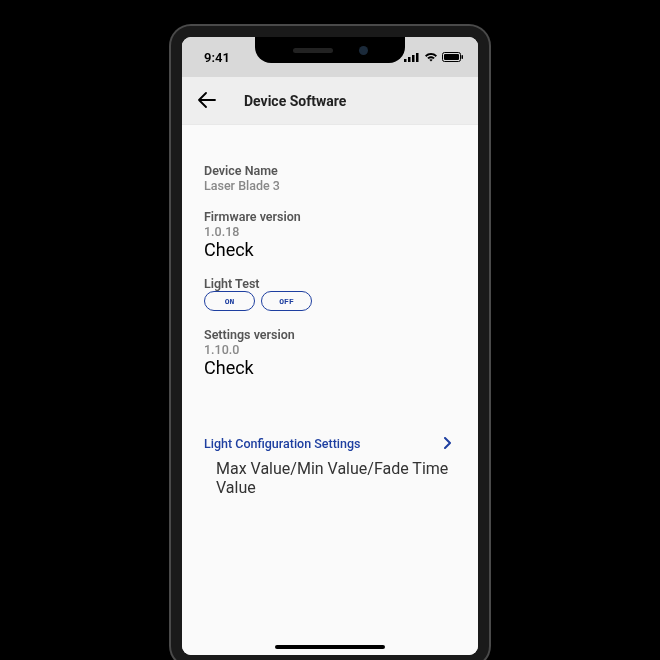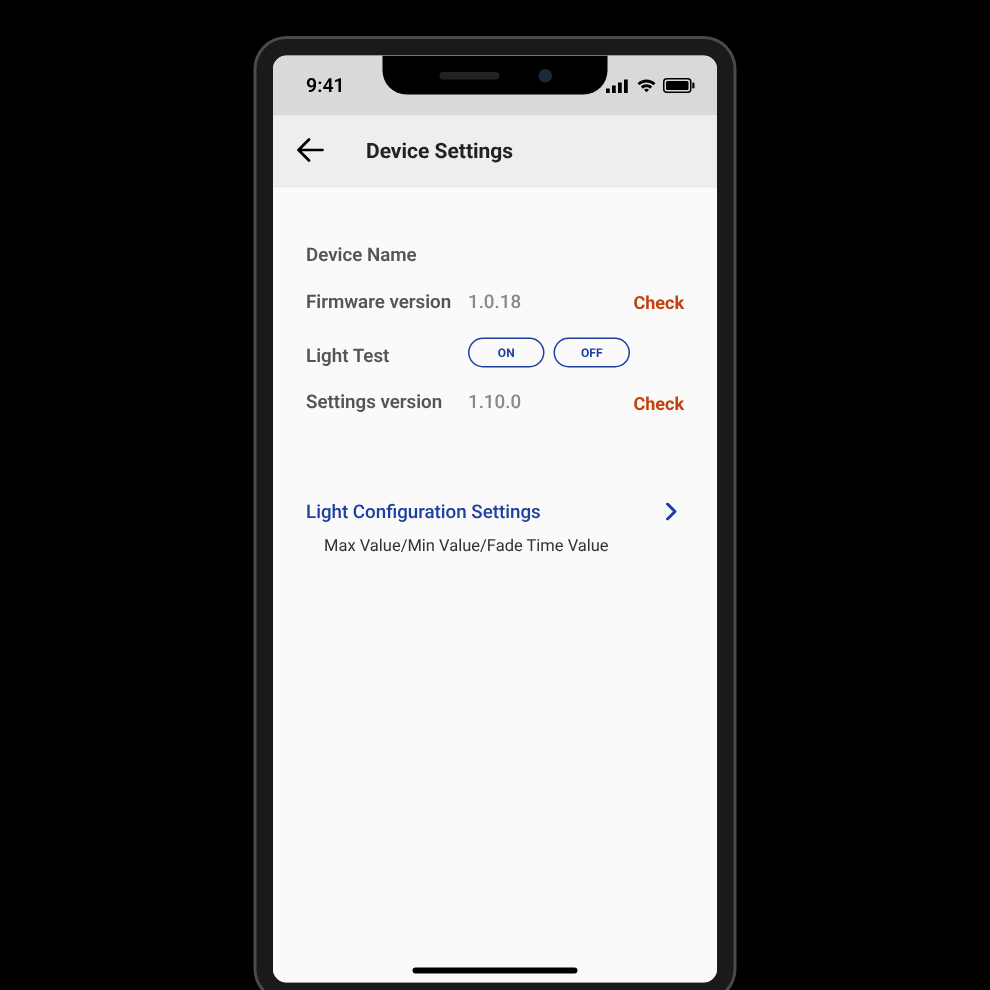--- a/index.html
+++ b/index.html
@@ -64,57 +64,59 @@
   }
   .back-arrow { font-size: 20px; font-weight: 500; cursor: pointer; margin-right: 28px; }
   .header-title { font-size: 14px; font-weight: 700; color: #222; }
   .content {
     background: #fafafa;
     padding: 38px 22px 0 22px;
     height: calc(100% - 88px);
   }
   .row {
     display: flex;
-    align-items: flex-end;
+    align-items: flex-start;
     margin-bottom: 16px;
     font-size: 12.5px;
+    flex-direction: column;
   }
   .row-label { width: 108px; color: #555; font-weight: 600; }
   .row-value { flex: 1; color: #888; font-weight: 500; }
-  .row-action { color: #c2410c; font-weight: 700; font-size: 12px; cursor: pointer; }
+  .row-action { color: #000000; font-weight: 400; font-size: 18px; cursor: pointer; }
   .toggle-group { display: flex; gap: 6px; }
   .pill {
     width: 51px;
     height: 20px;
     border: 1.5px solid #1e3fa0;
     border-radius: 10px;
     color: #1e3fa0;
     font-size: 8px;
     font-weight: 700;
     display: flex;
     align-items: center;
     justify-content: center;
     cursor: pointer;
+    font-family: Liberation Mono, monospace;
   }
   .section-spacer { height: 40px; }
   .subsection {
     display: flex;
     align-items: center;
     justify-content: space-between;
     cursor: pointer;
     padding-right: 4px;
   }
   .subsection-title {
     color: #1e3fa0;
     font-size: 12.5px;
     font-weight: 500;
   }
   .chevron { color: #1e3fa0; font-size: 16px; font-weight: 700; }
   .subsection-desc {
-    font-size: 11px;
+    font-size: 16px;
     color: #333;
     margin-top: 6px;
     padding-left: 12px;
   }
   .home-indicator {
     position: absolute;
     bottom: 6px;
     left: 50%;
     transform: translateX(-50%);
     width: 110px;
@@ -152,27 +154,28 @@
         </svg>
     </div>
   </div>
 
   <div class="header">
     <span class="back-arrow">
       <svg width="18" height="16" viewBox="0 0 18 16">
           <path d="M8 1 L1 8 L8 15 M1 8 L17 8" stroke="#000" stroke-width="1.8" fill="none" stroke-linecap="round" stroke-linejoin="round"></path>
         </svg>
     </span>
-    <span class="header-title">Device Settings</span>
+    <span class="header-title">Device Software</span>
   </div>
 
   <div class="content">
 
     <div class="row">
       <span class="row-label">Device Name</span>
+      <span class="row-value">Laser Blade 3</span>
     </div>
 
     <div class="row">
       <span class="row-label">Firmware version</span>
       <span class="row-value">1.0.18</span>
       <span class="row-action">Check</span>
     </div>
 
     <div class="row">
       <span class="row-label">Light Test</span>

